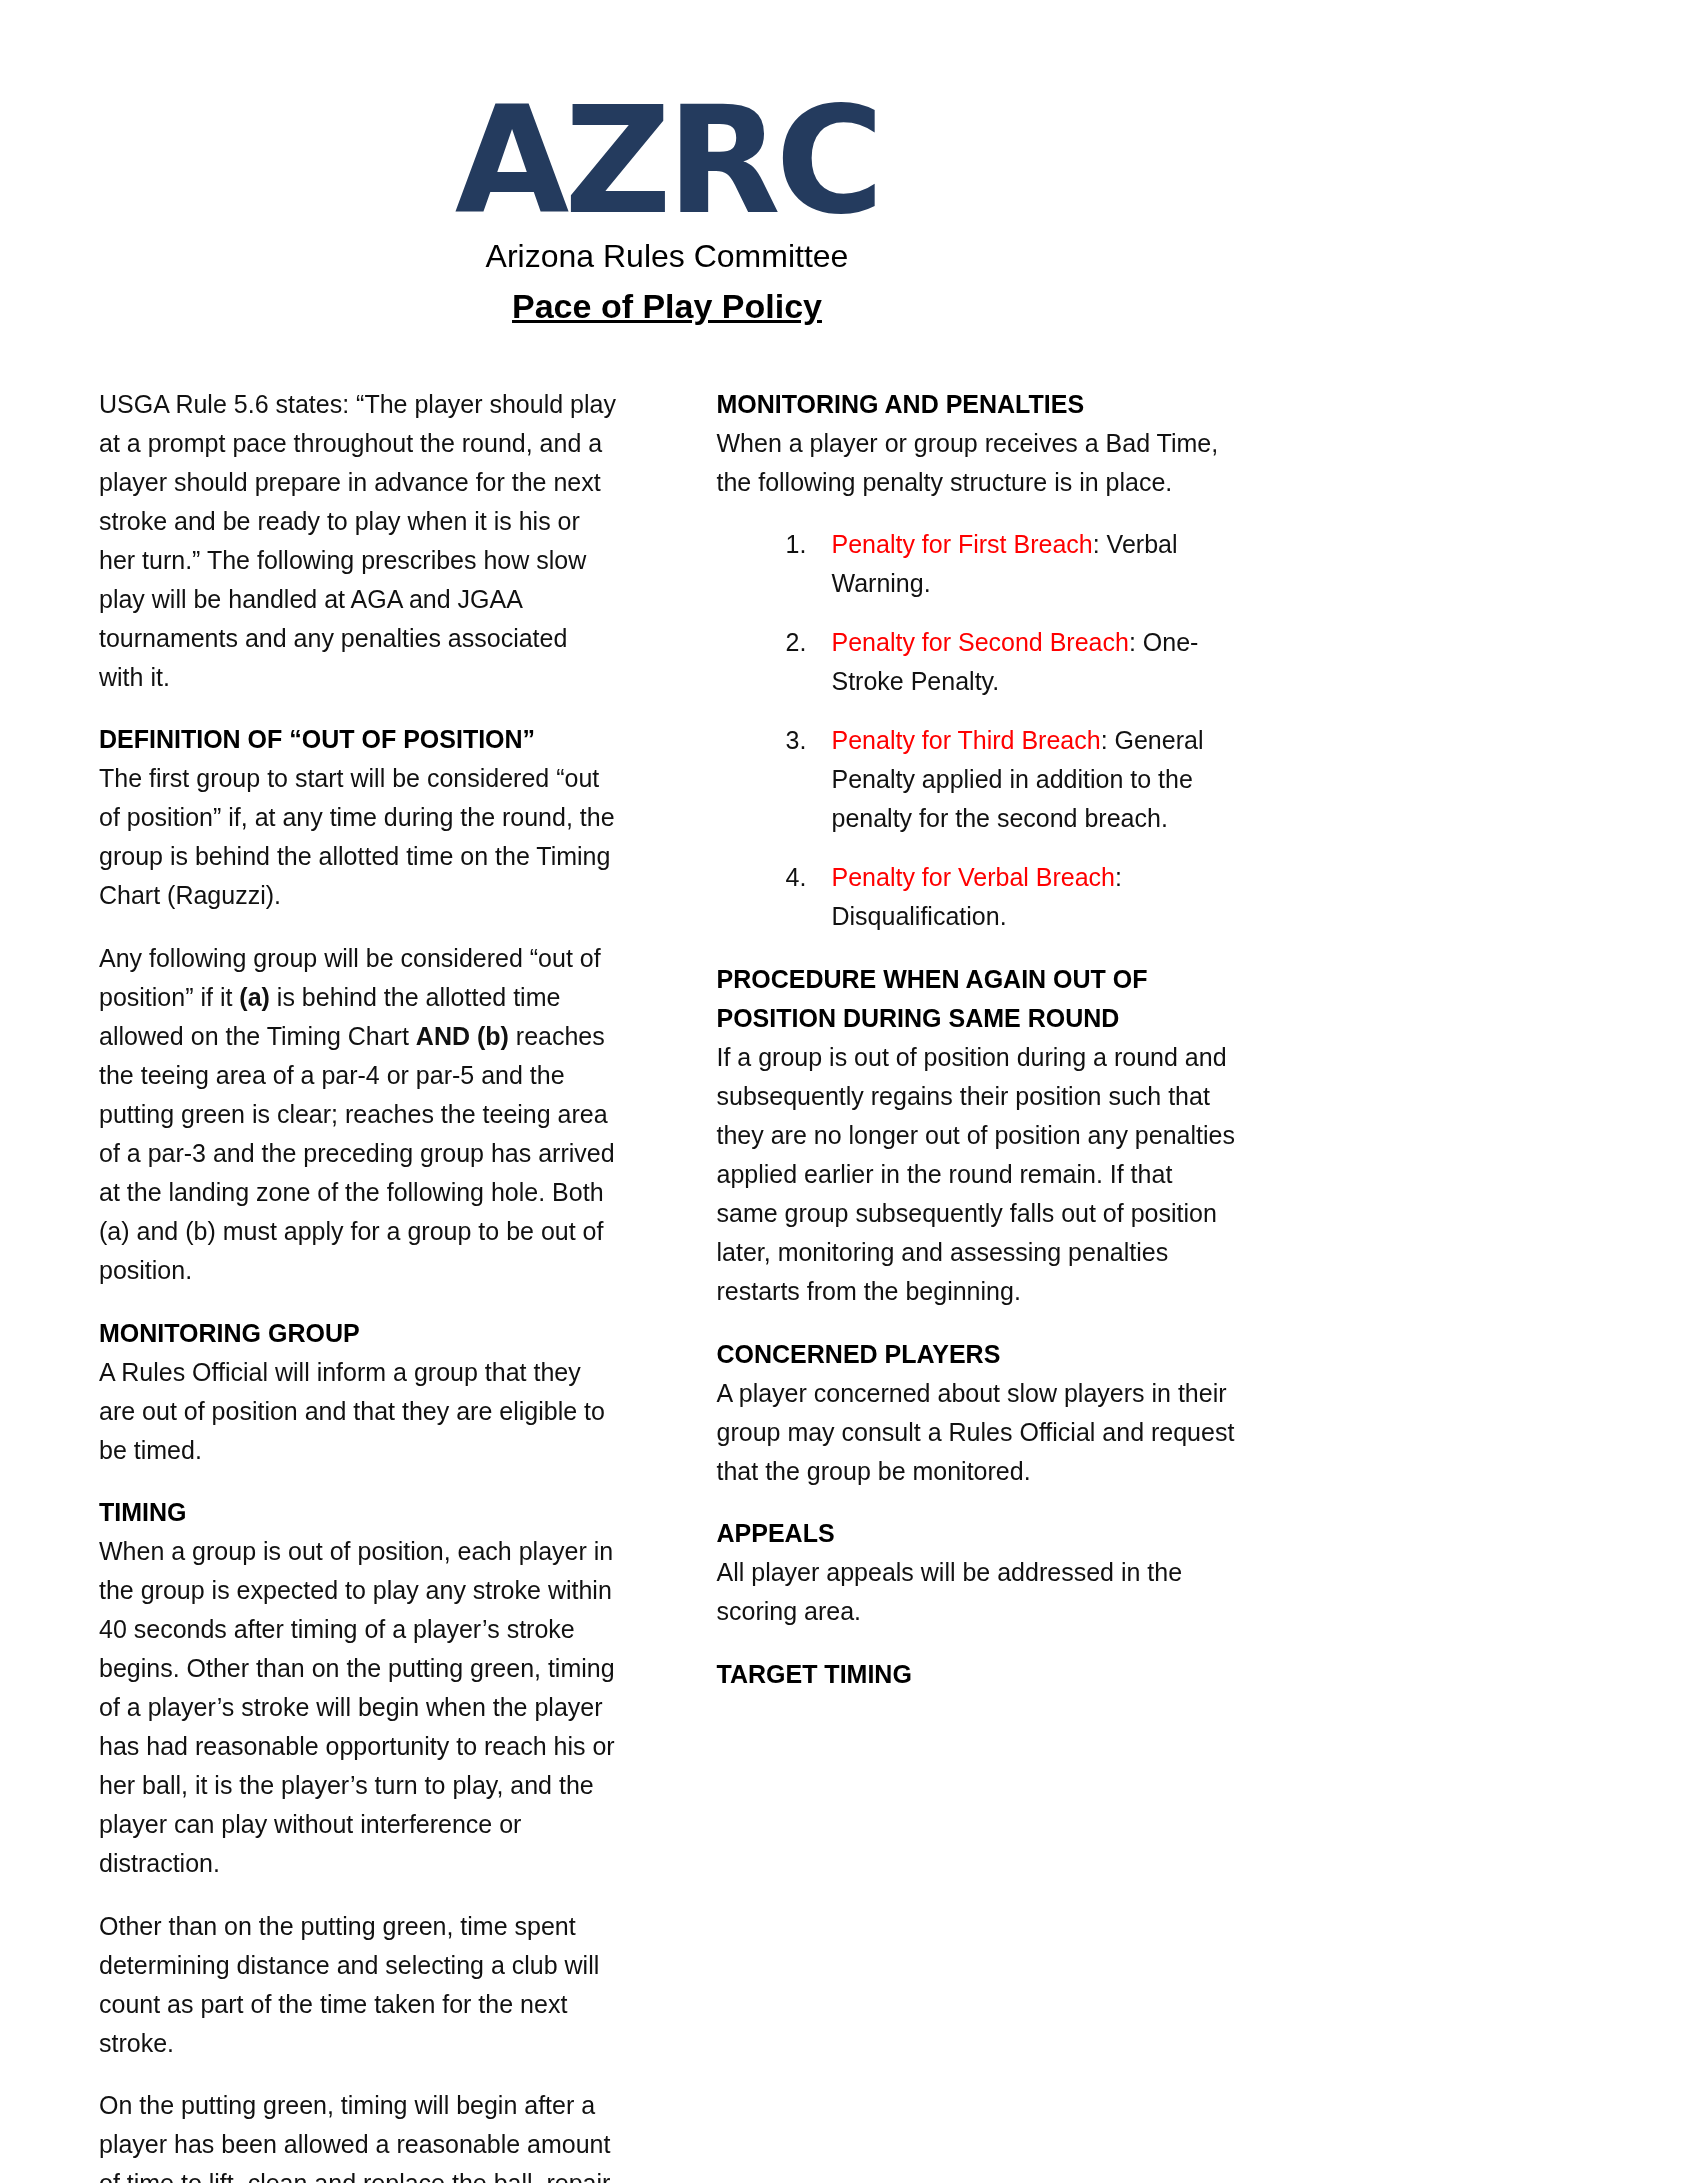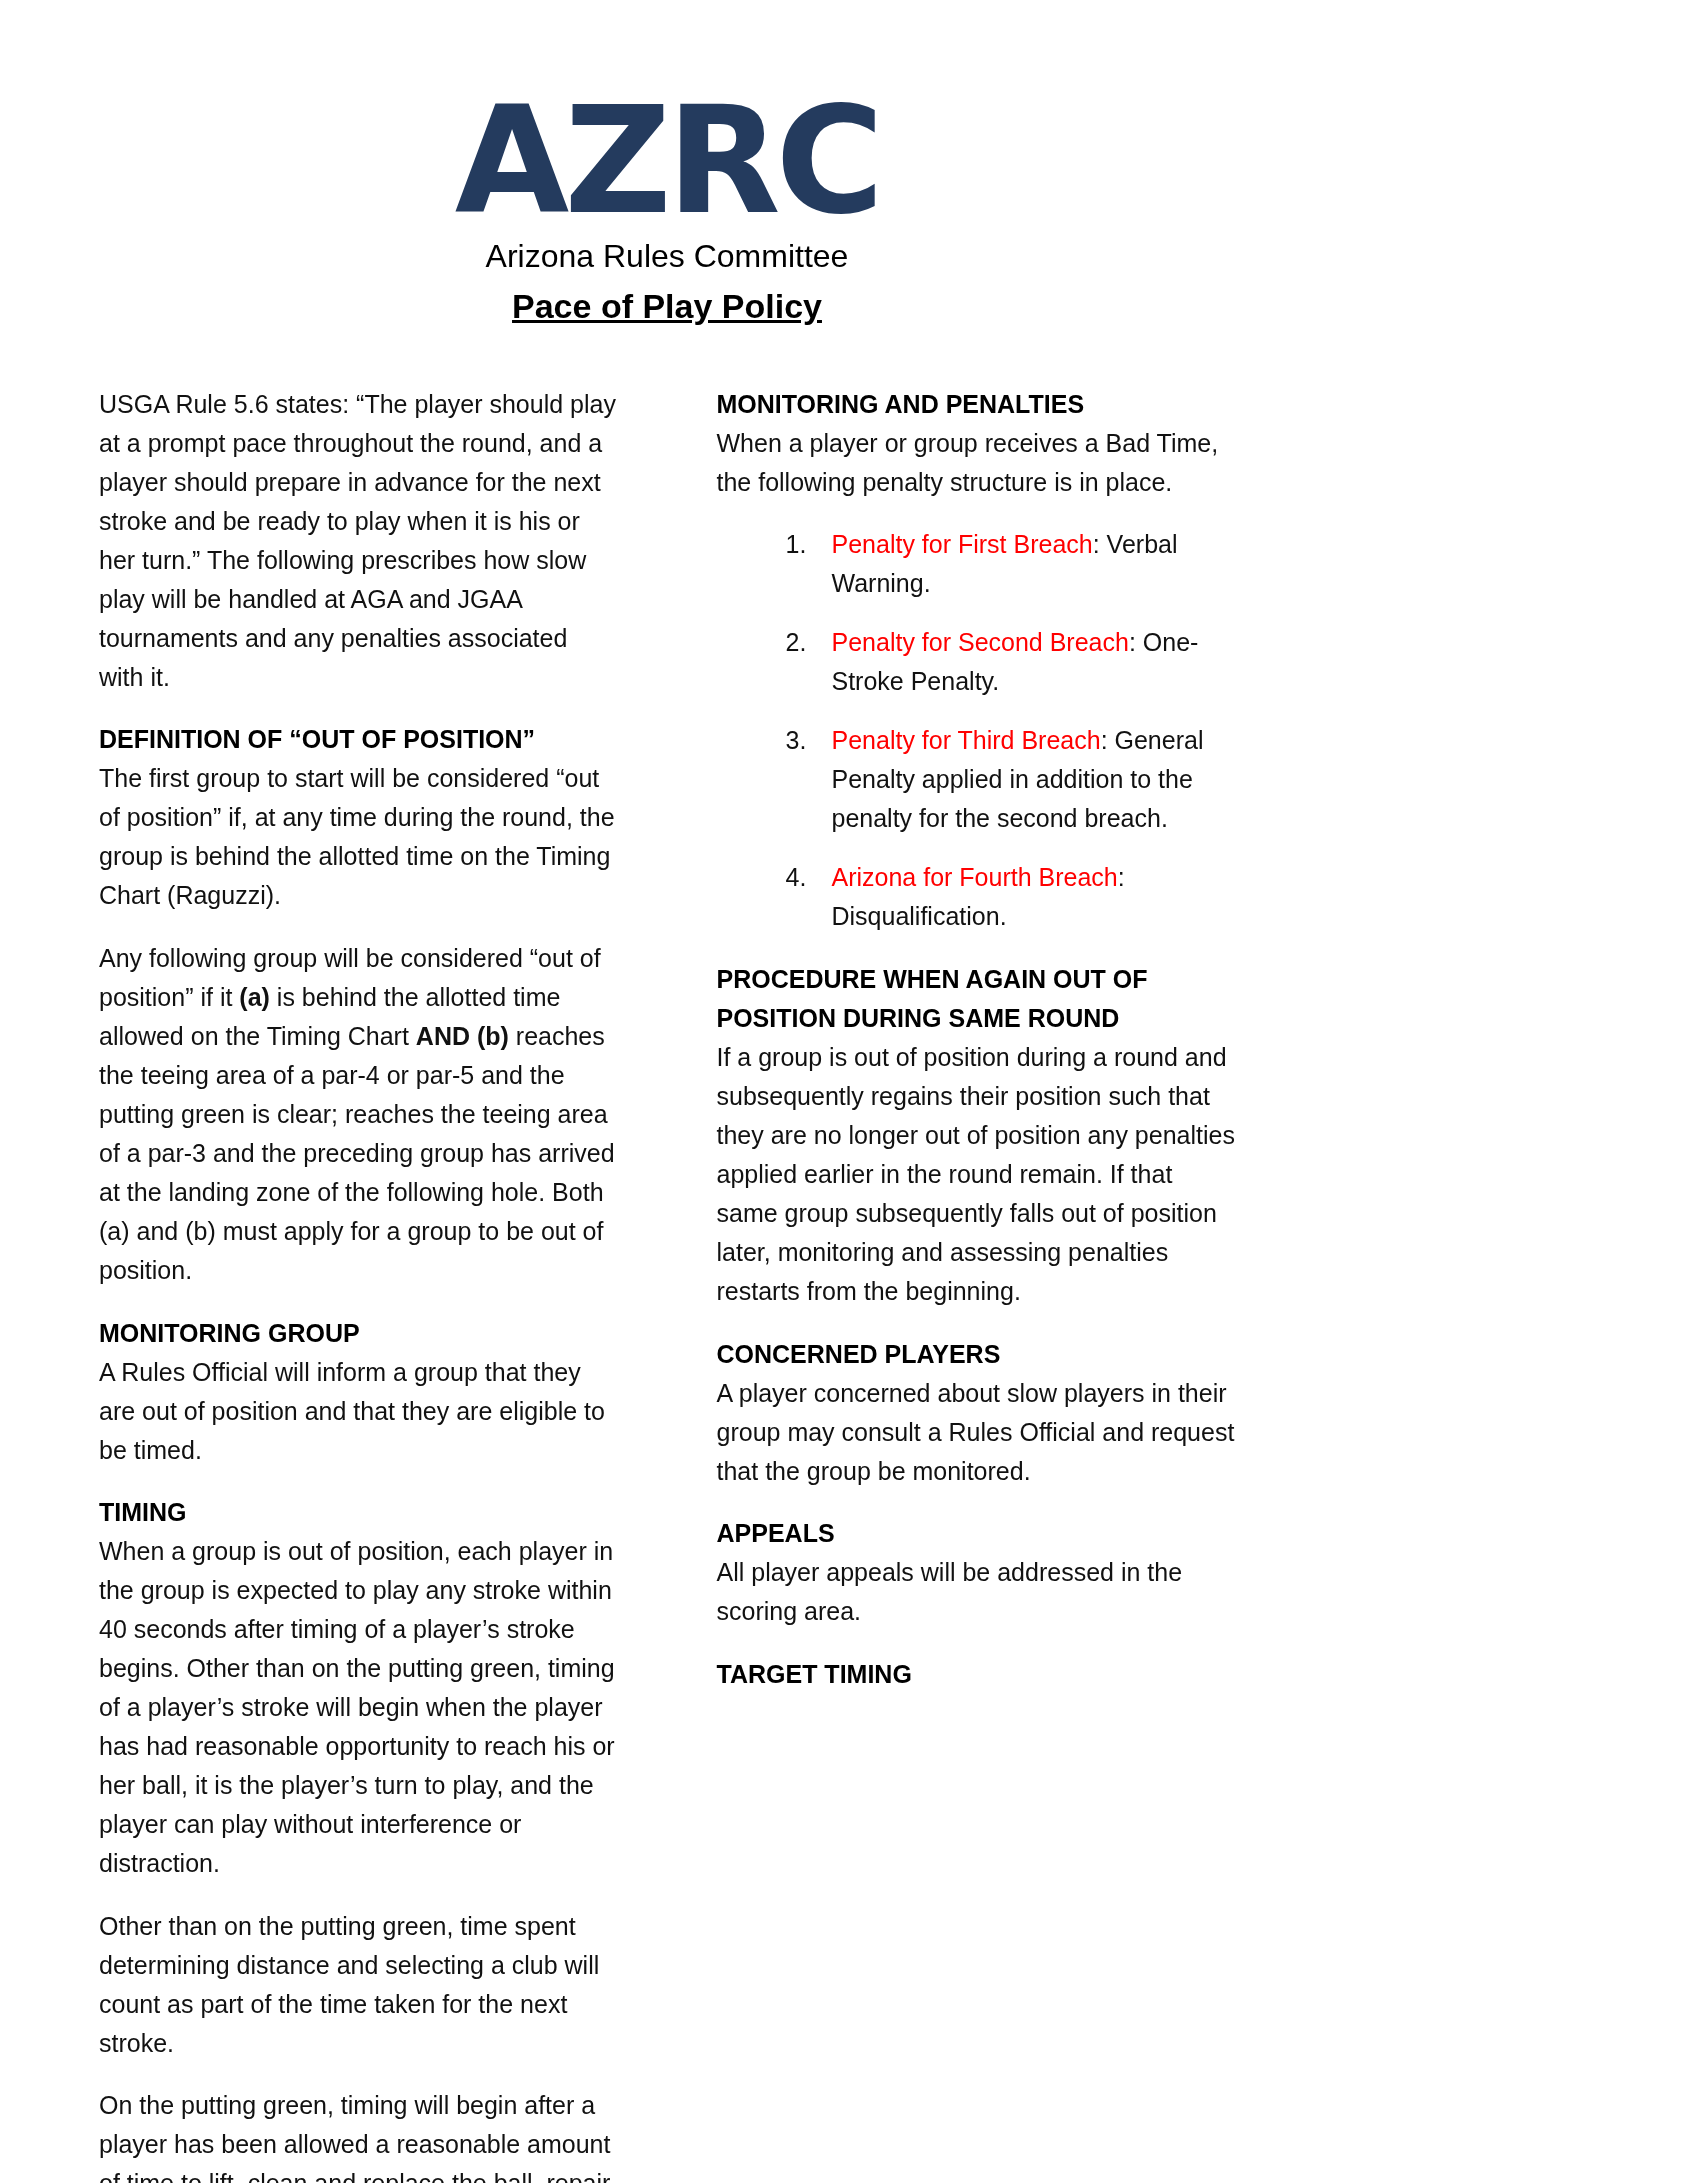--- a/index.html
+++ b/index.html
@@ -134,21 +134,21 @@
         <div class="oli">
           <span class="num">2.</span>
           <span class="li-text"><span class="red">Penalty for Second Breach</span><span>: One-Stroke Penalty.</span></span>
         </div>
         <div class="oli">
           <span class="num">3.</span>
           <span class="li-text"><span class="red">Penalty for Third Breach</span><span>: General Penalty applied in addition to the penalty for the second breach.</span></span>
         </div>
         <div class="oli">
           <span class="num">4.</span>
-          <span class="li-text"><span class="red">Arizona for Fourth Breach</span><span>: Disqualification.</span></span>
+          <span class="li-text"><span class="red">Penalty for Verbal Breach</span><span>: Disqualification.</span></span>
         </div>
       </div>
 
       <h3>PROCEDURE WHEN AGAIN OUT OF POSITION DURING SAME ROUND</h3>
       <p>If a group is out of position during a round and subsequently regains their position such that they are no longer out of position any penalties applied earlier in the round remain.  If that same group subsequently falls out of position later, monitoring and assessing penalties restarts from the beginning.</p>
 
       <h3>CONCERNED PLAYERS</h3>
       <p>A player concerned about slow players in their group may consult a Rules Official and request that the group be monitored.</p>
 
       <h3>APPEALS</h3>

